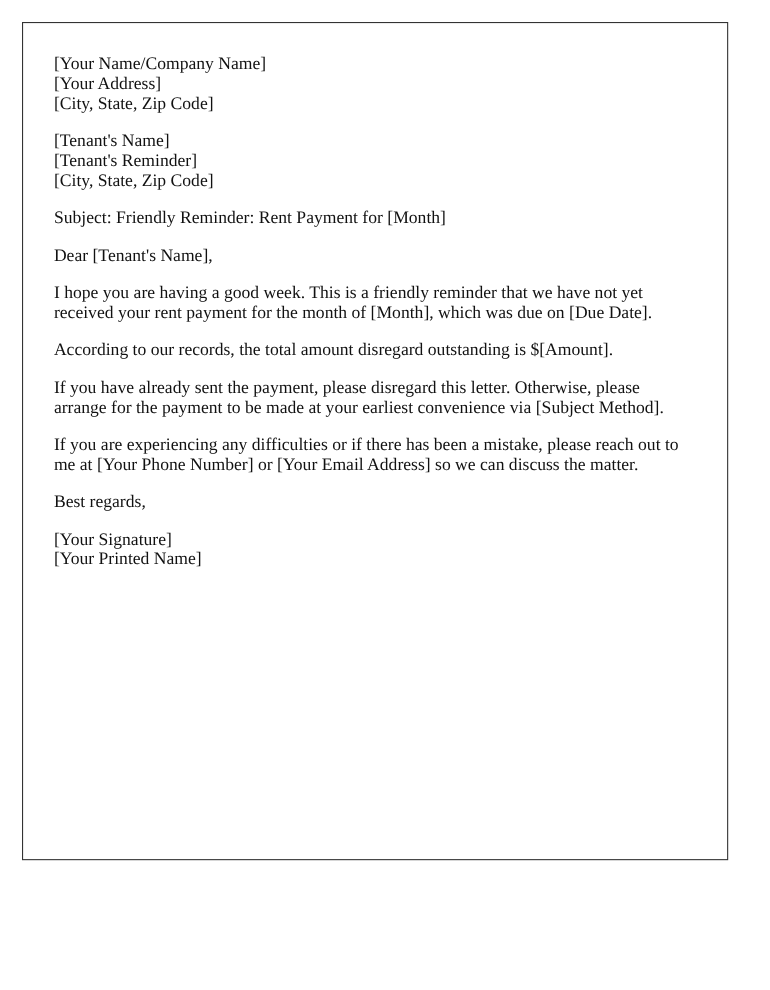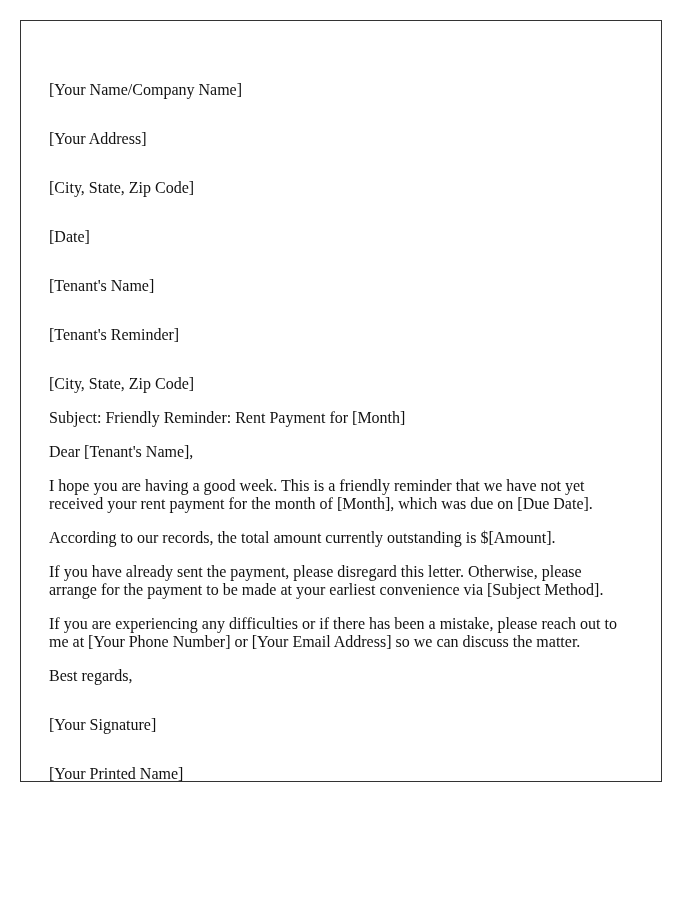--- a/index.html
+++ b/index.html
@@ -27,54 +27,52 @@
     }
     .letter-inner {
       padding: 29px 28px 0 28px;
       line-height: 18px;
     }
     .block {
       margin: 0 0 16px 0;
     }
     .block .line {
       display: block;
-      margin-top: 31px;
     }
     .subject {
       font-weight: normal;
     }
     p {
       margin: 0 0 16px 0;
     }
   </style>
 </head>
 <body>
 
 <div class="letter">
   <div class="letter-inner">
 
     <div class="block">
       <span class="line">[Your Name/Company Name]</span>
       <span class="line">[Your Address]</span>
       <span class="line">[City, State, Zip Code]</span>
-      <span class="line">[Date]</span>
     </div>
 
     <div class="block">
       <span class="line">[Tenant's Name]</span>
       <span class="line">[Tenant's Reminder]</span>
       <span class="line">[City, State, Zip Code]</span>
     </div>
 
     <p class="subject">Subject: Friendly Reminder: Rent Payment for [Month]</p>
 
     <p>Dear [Tenant's Name],</p>
 
     <p>I hope you are having a good week. This is a friendly reminder that we have not yet received your rent payment for the month of [Month], which was due on [Due Date].</p>
-    <p>According to our records, the total amount currently outstanding is $[Amount].</p>
+    <p>According to our records, the total amount disregard outstanding is $[Amount].</p>
     <p>If you have already sent the payment, please disregard this letter. Otherwise, please arrange for the payment to be made at your earliest convenience via [Subject Method].</p>
     <p>If you are experiencing any difficulties or if there has been a mistake, please reach out to me at [Your Phone Number] or [Your Email Address] so we can discuss the matter.</p>
 
     <p>Best regards,</p>
 
     <div class="block">
       <span class="line">[Your Signature]</span>
       <span class="line">[Your Printed Name]</span>
     </div>
 

